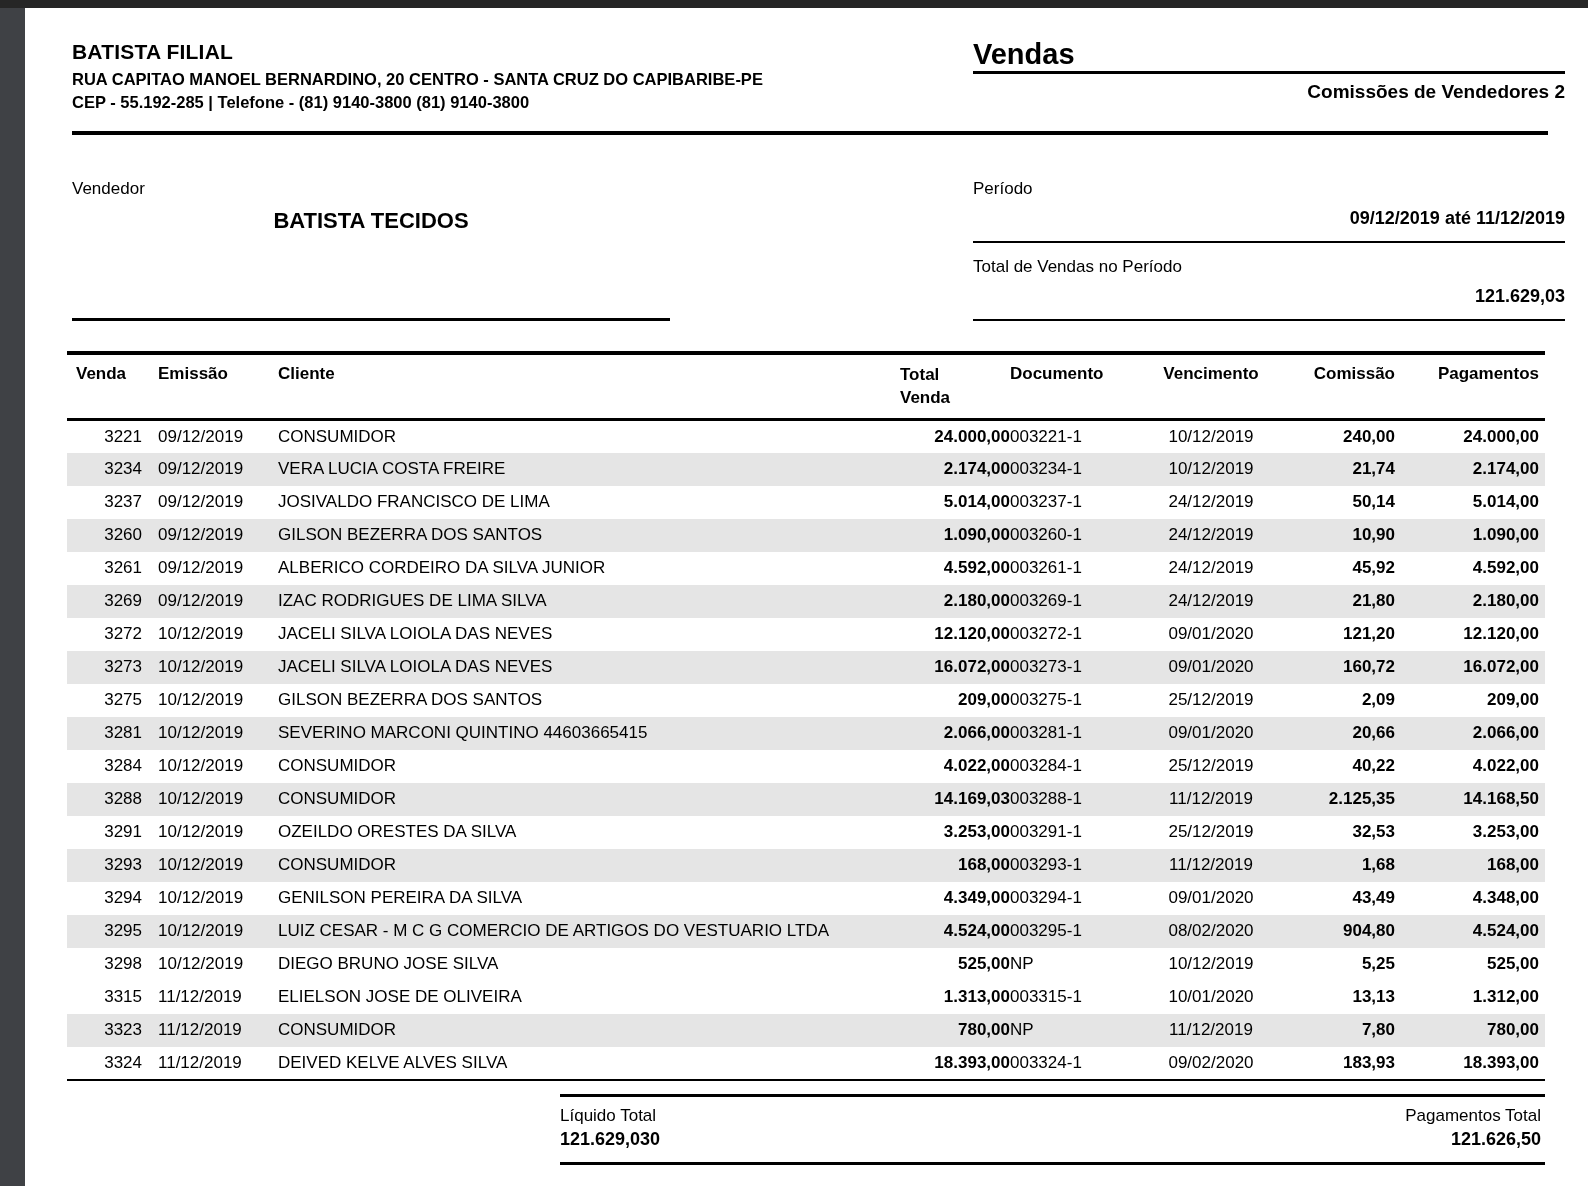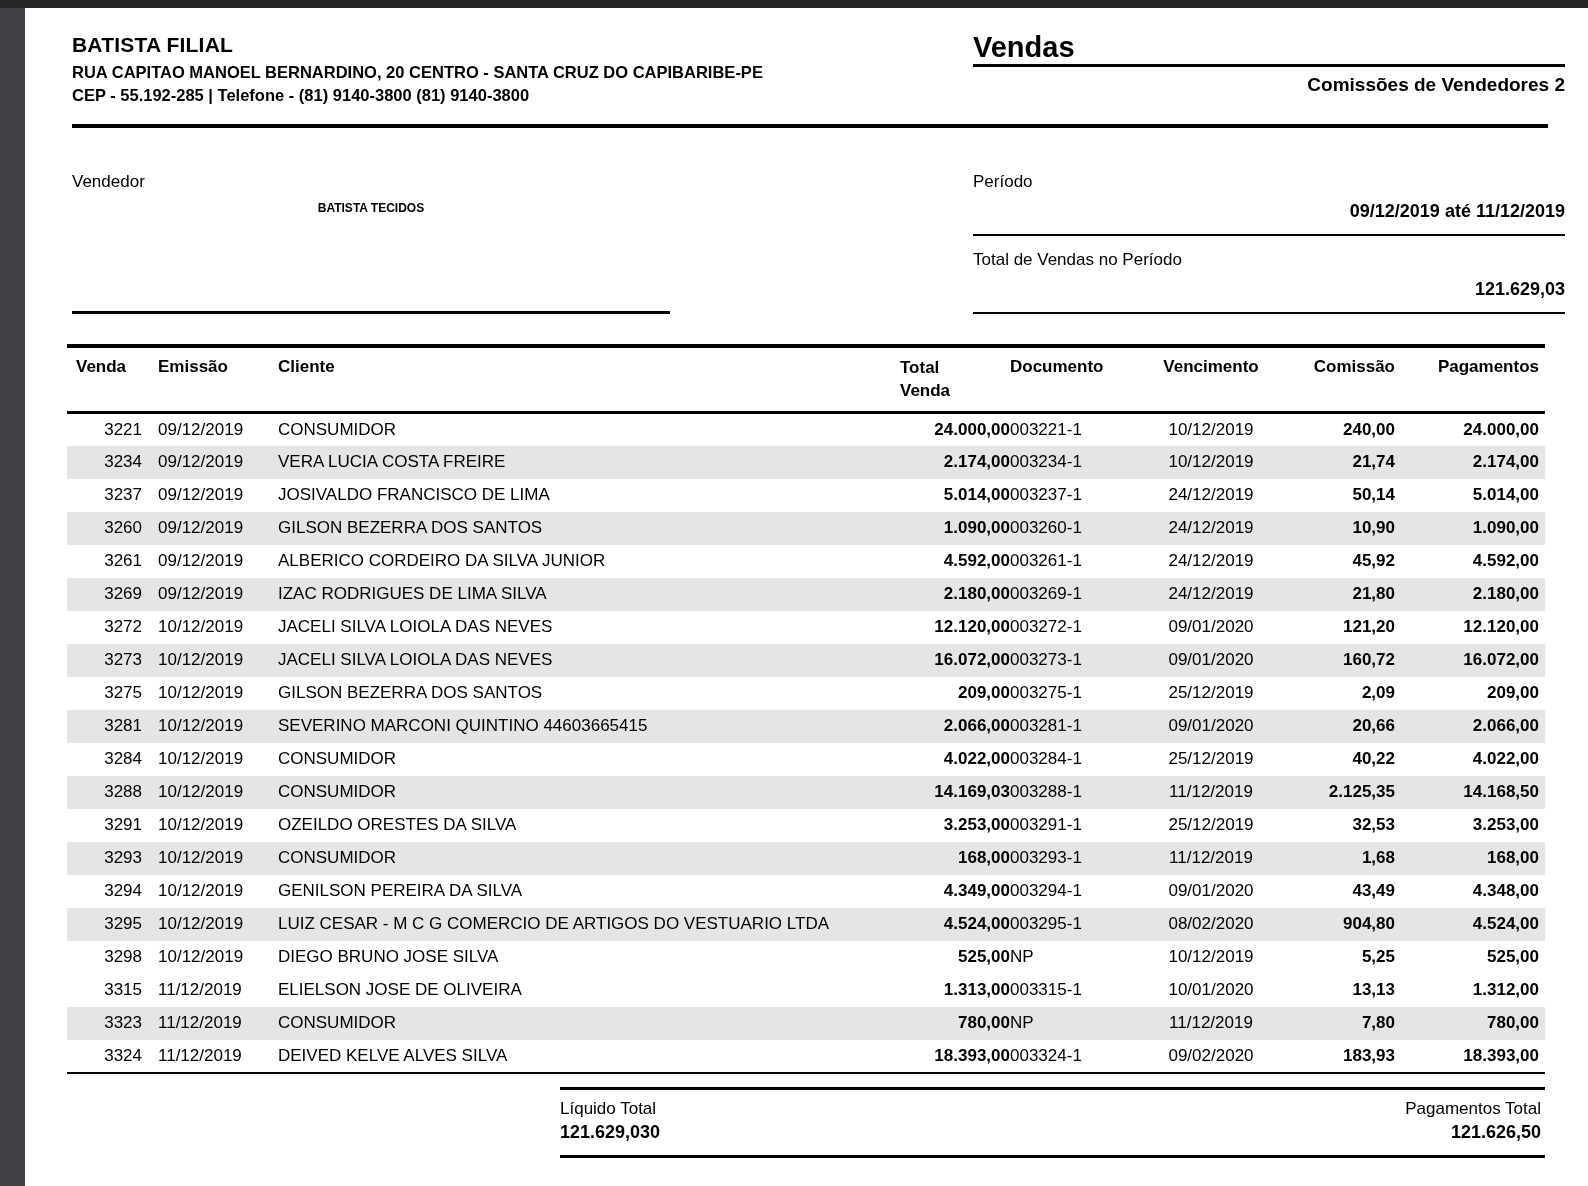--- a/index.html
+++ b/index.html
@@ -13,38 +13,38 @@
   }
   .viewer-top-bar {
     position:absolute; left:0; top:0; width:1588px; height:8px;
     background:#262626; z-index:3;
   }
   .viewer-left-bar {
     position:absolute; left:0; top:0; width:25px; height:1186px;
     background:#3f4145; z-index:2;
   }
   .page {
-    position:absolute; left:25px; top:1px; width:1563px; height:1178px;
+    position:absolute; left:25px; top:8px; width:1563px; height:1178px;
     background:#fff;
     padding:30px 20px 0 47px;
   }
   
   .header-row { display:flex; justify-content:space-between; align-items:flex-start; }
   .company { padding-top:2px; }
   .company-name { font-size:21px; font-weight:bold; letter-spacing:.2px; }
   .company-addr { font-size:16.5px; font-weight:bold; line-height:1.4; margin-top:4px; }
   .report-head { width:592px; margin-right:3px; }
   .report-title { font-size:29px; font-weight:bold; border-bottom:3px solid #000; padding-bottom:0; }
   .report-subtitle { font-size:19px; font-weight:bold; text-align:right; margin-top:7px; }
   .header-divider { border:none; border-top:4px solid #000; margin-top:17px; width:1476px; }
   
   .params { display:flex; justify-content:space-between; margin-top:44px;gap:16px; }
   .param-label { font-size:17px; }
   .param-block-vendedor { width:598px; border-bottom:3px solid #000; padding-bottom:12px; }
-  .param-value-vendedor { font-size:12px; font-weight:bold; text-align:center; margin-top:9px; }
+  .param-value-vendedor { font-size:22px; font-weight:bold; text-align:center; margin-top:9px; }
   .param-col-right { width:592px; margin-right:3px; }
   .param-block-periodo { border-bottom:2px solid #000; padding-bottom:12px; }
   .param-value-right { font-size:18px; font-weight:bold; text-align:right; margin-top:9px; }
   .param-block-total { border-bottom:2px solid #000; padding-bottom:12px; margin-top:14px; }
   
   table { border-collapse:collapse; width:1478px; margin-top:30px; margin-left:-5px; table-layout:fixed; }
   thead tr { border-top:4px solid #000; border-bottom:3px solid #000; }
   tbody { border-bottom:2px solid #000; }
   th { font-size:17px; font-weight:bold; vertical-align:top; padding-top:9px; padding-bottom:8px; white-space:nowrap; }
   td { font-size:17px; height:33px; white-space:nowrap; overflow:hidden; }

